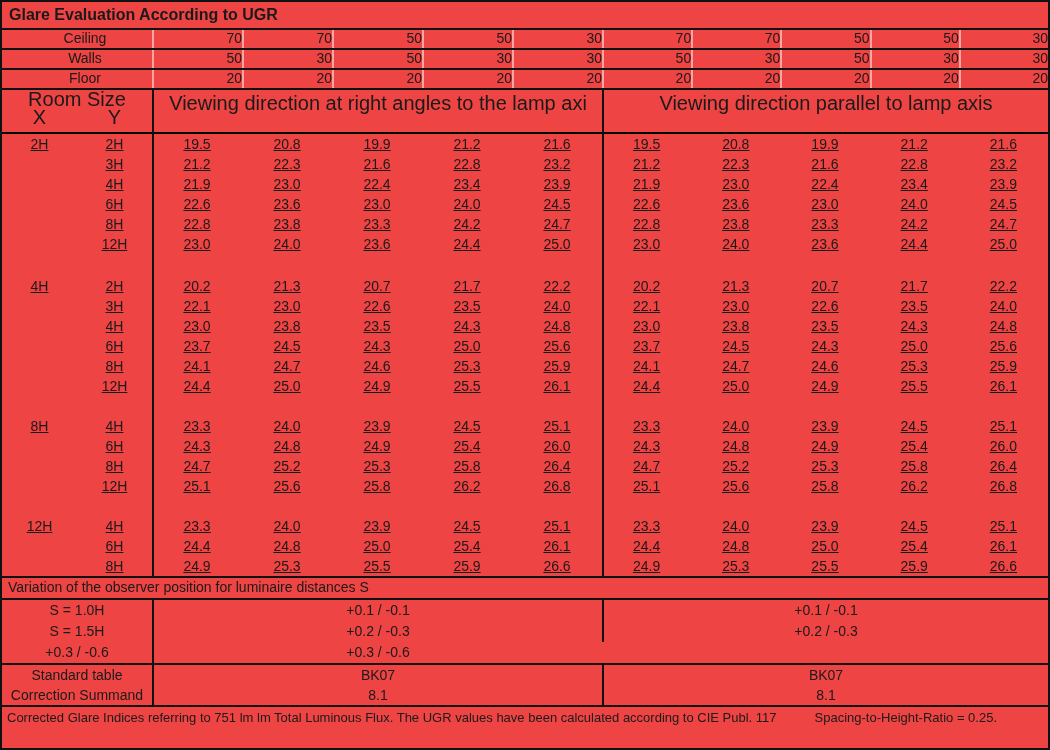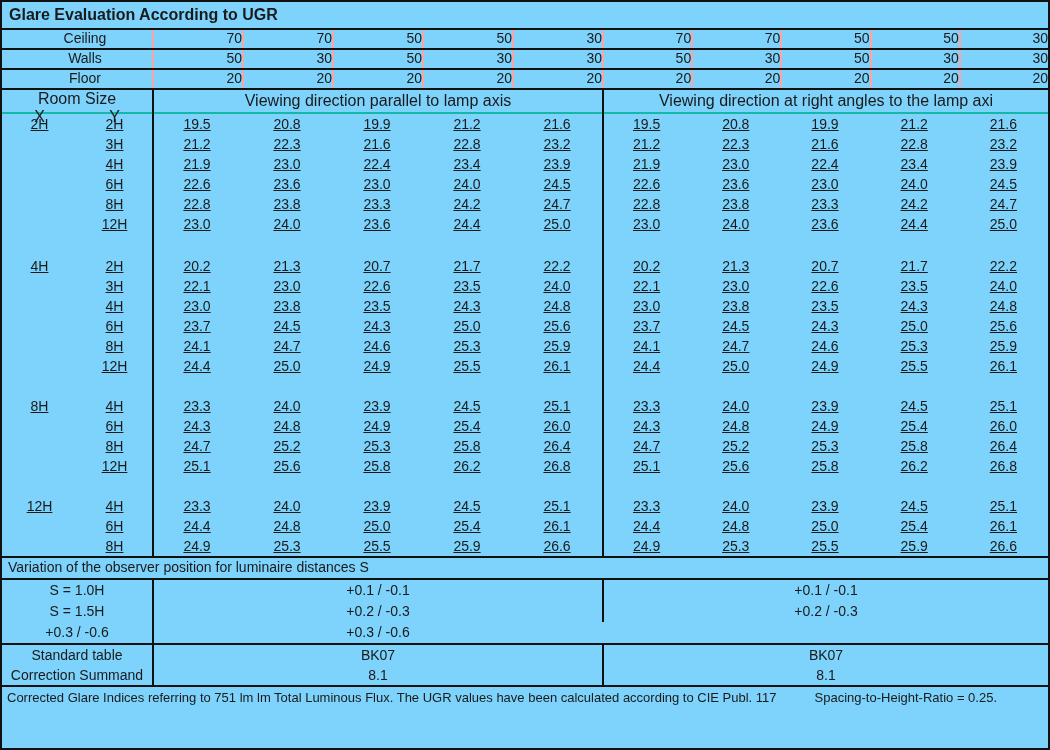--- a/index.html
+++ b/index.html
@@ -1,37 +1,37 @@
 <!DOCTYPE html>
 <html><head>
 <meta charset="utf-8">
 <style>
   html,body{margin:0;padding:0;background:#fff;}
   .sheet{
     width:1050px;height:750px;box-sizing:border-box;
-    border:2px solid #111;background:#7dd3fc;overflow:hidden;
+    border:2px solid #111;background:#ef4444;overflow:hidden;
     font-family:"Liberation Sans","DejaVu Sans",sans-serif;
     color:#1a1a1a;
   }
   .title-row{
     height:28px;box-sizing:border-box;border-bottom:2px solid #111;
     font-weight:bold;font-size:16px;line-height:25px;padding-left:7px;
   }
   
   .srow{
     display:grid;grid-template-columns:150px repeat(5,90px) repeat(5,1fr);
     height:20px;box-sizing:border-box;border-bottom:2px solid #111;
     font-size:14px;line-height:17px;
   }
   .srow > div{border-left:2px solid #fca5a5;text-align:right;}
   .srow > div:first-child{border-left:none;text-align:center;padding-left:16px;}
   
   .dir-header{
-    height:24px;box-sizing:border-box;border-bottom:2px solid #14b8a6;
-    display:grid;grid-template-columns:150px 450px 1fr;font-size:16px;
+    height:44px;box-sizing:border-box;border-bottom:2px solid #000000;
+    display:grid;grid-template-columns:150px 450px 1fr;font-size:20px;
   }
   .dir-header > div + div{border-left:2px solid #111;text-align:center;padding-top:2px;}
   .room-size{text-align:center;line-height:18px;}
   .xy{display:grid;grid-template-columns:75px 75px;}
   
   .data-area{height:442px;position:relative;font-size:14px;text-decoration:underline;}
   .data-area::before,.data-area::after{
     content:"";position:absolute;top:0;bottom:0;width:2px;background:#111;
   }
   .data-area::before{left:150px;}
@@ -114,22 +114,22 @@
     </div>
 
   <div class="dir-header">
     <div class="room-size">
       <div>Room Size</div>
       <div class="xy">
         <span>X</span>
         <span>Y</span>
       </div>
     </div>
+    <div>Viewing direction at right angles to the lamp axi</div>
     <div>Viewing direction parallel to lamp axis</div>
-    <div>Viewing direction at right angles to the lamp axi</div>
   </div>
 
   <div id="data-area" class="data-area">
       <div class="drow">
         <div>2H</div>
         <div>2H</div>
         <div>19.5</div>
         <div>20.8</div>
         <div>19.9</div>
         <div>21.2</div>

